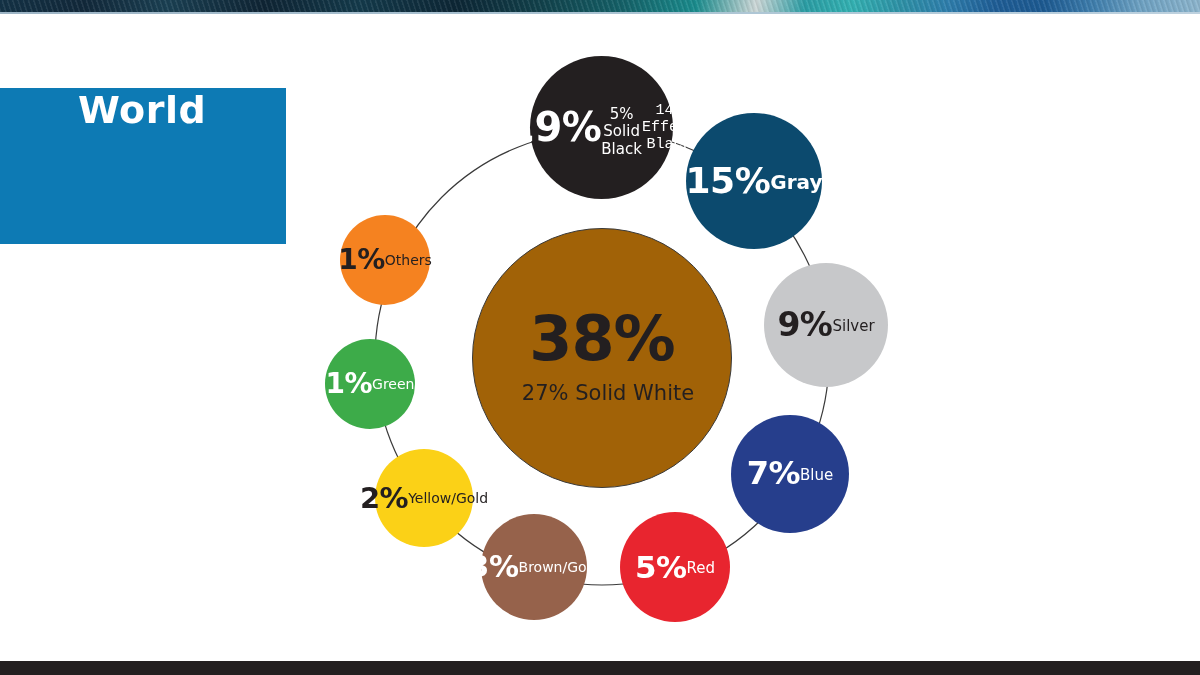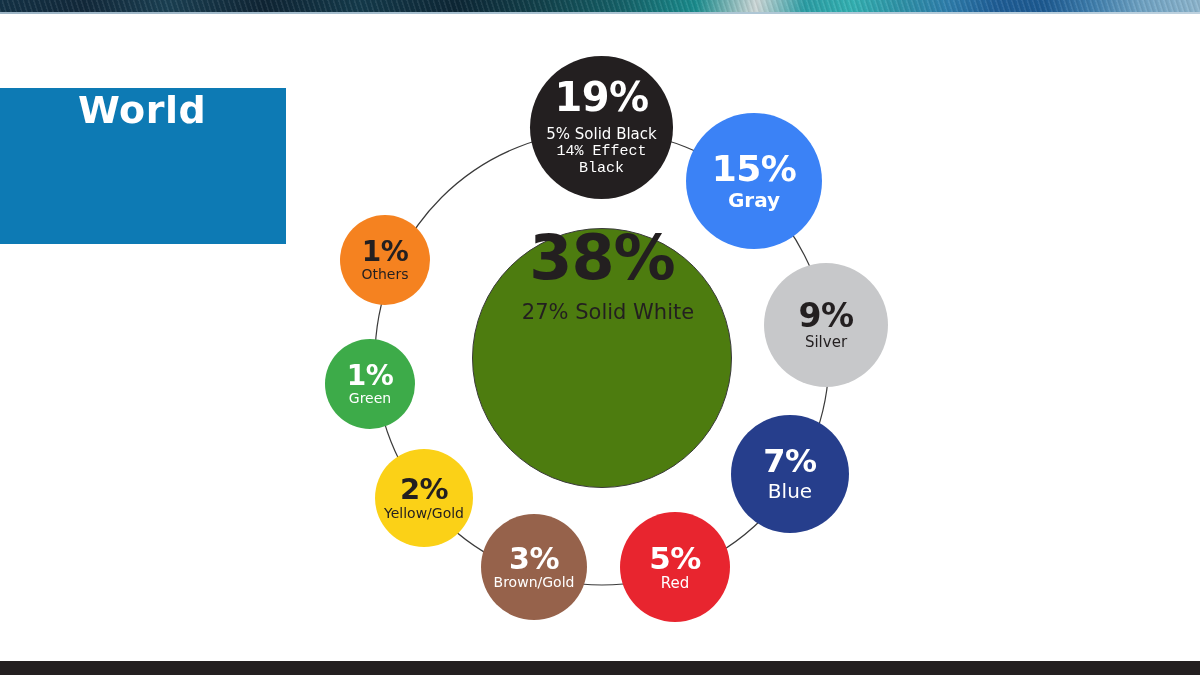--- a/index.html
+++ b/index.html
@@ -107,25 +107,25 @@
 
   
   #center-circle {
     position: absolute;
     left: 472px;
     top: 228px;
     width: 260px;
     height: 260px;
     border-radius: 50%;
     border: 1.3px solid #3a3a3a;
-    background: #4d7c0f;
+    background: #a16207;
     display: flex;
     flex-direction: column;
     align-items: center;
-    justify-content: flex-start;
+    justify-content: center;
     box-sizing: border-box;
   }
   #center-value {
     font-size: 62px;
     font-weight: bold;
     color: #231f20;
     line-height: 0.95;
     letter-spacing: -1px;
   }
   .center-sub {
@@ -134,21 +134,21 @@
     line-height: 1.22;
     margin-top: 2px;
   }
   #center-sub-1 { margin-top: 12px; margin-left: 12px; }
 
   
   .bubble {
     position: absolute;
     border-radius: 50%;
     display: flex;
-    flex-direction: column;
+    flex-direction: row;
     align-items: center;
     justify-content: center;
     box-sizing: border-box;
     text-align: center;
   }
   .bubble-value {
     font-weight: bold;
     line-height: 0.98;
     letter-spacing: -0.5px;
   }
@@ -182,31 +182,31 @@
     <div id="center-value" style="color: rgb(35, 31, 32);">38%</div>
     <div class="center-sub" id="center-sub-1" style="color: rgb(35, 31, 32);">27% Solid White</div>
   </div>
 
   <div id="bubble-layer">
       <div class="bubble" style="left: 530px; top: 56px; width: 143px; height: 143px; background: rgb(35, 31, 32); color: rgb(255, 255, 255);">
         <div class="bubble-value" style="font-size: 40px;">19%</div>
         <div class="bubble-sub" style="font-size: 15px; margin-top: 9px;">5% Solid Black</div>
         <div class="bubble-sub" style="font-size: 15px; font-family: Liberation Mono, monospace;">14% Effect Black</div>
       </div>
-      <div class="bubble" style="left: 686px; top: 113px; width: 136px; height: 136px; background: #3b82f6; color: rgb(255, 255, 255);">
+      <div class="bubble" style="left: 686px; top: 113px; width: 136px; height: 136px; background: #0c4a6e; color: rgb(255, 255, 255);">
         <div class="bubble-value" style="font-size: 36px;">15%</div>
         <div class="bubble-label" style="font-size: 20px; font-weight: bold;">Gray</div>
       </div>
       <div class="bubble" style="left: 764px; top: 263px; width: 124px; height: 124px; background: rgb(199, 200, 202); color: rgb(35, 31, 32);">
         <div class="bubble-value" style="font-size: 33px;">9%</div>
         <div class="bubble-label" style="font-size: 15px;">Silver</div>
       </div>
       <div class="bubble" style="left: 731px; top: 415px; width: 118px; height: 118px; background: rgb(38, 62, 140); color: rgb(255, 255, 255);">
         <div class="bubble-value" style="font-size: 32px;">7%</div>
-        <div class="bubble-label" style="font-size: 20px;">Blue</div>
+        <div class="bubble-label" style="font-size: 15px;">Blue</div>
       </div>
       <div class="bubble" style="left: 620px; top: 512px; width: 110px; height: 110px; background: rgb(232, 37, 47); color: rgb(255, 255, 255);">
         <div class="bubble-value" style="font-size: 31px;">5%</div>
         <div class="bubble-label" style="font-size: 15px;">Red</div>
       </div>
       <div class="bubble" style="left: 481px; top: 514px; width: 106px; height: 106px; background: rgb(150, 98, 75); color: rgb(255, 255, 255);">
         <div class="bubble-value" style="font-size: 30px;">3%</div>
         <div class="bubble-label" style="font-size: 14px;">Brown/Gold</div>
       </div>
       <div class="bubble" style="left: 375px; top: 449px; width: 98px; height: 98px; background: rgb(251, 209, 23); color: rgb(35, 31, 32);">

